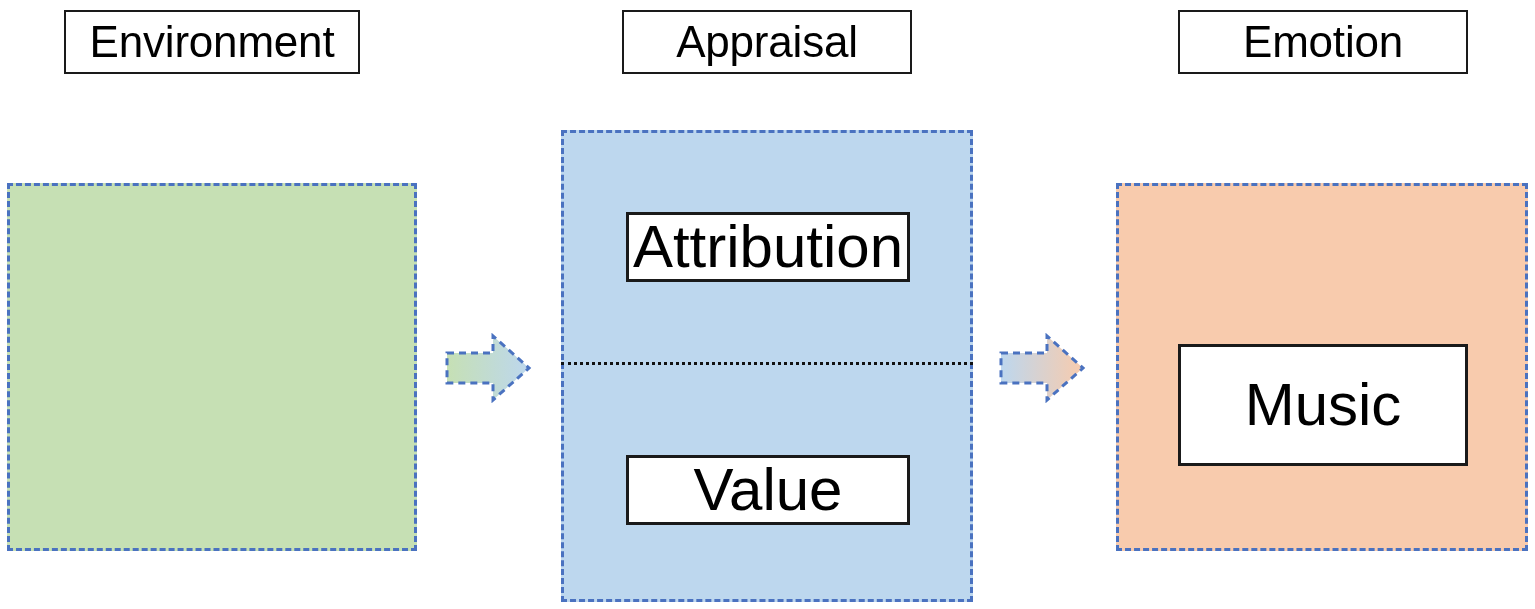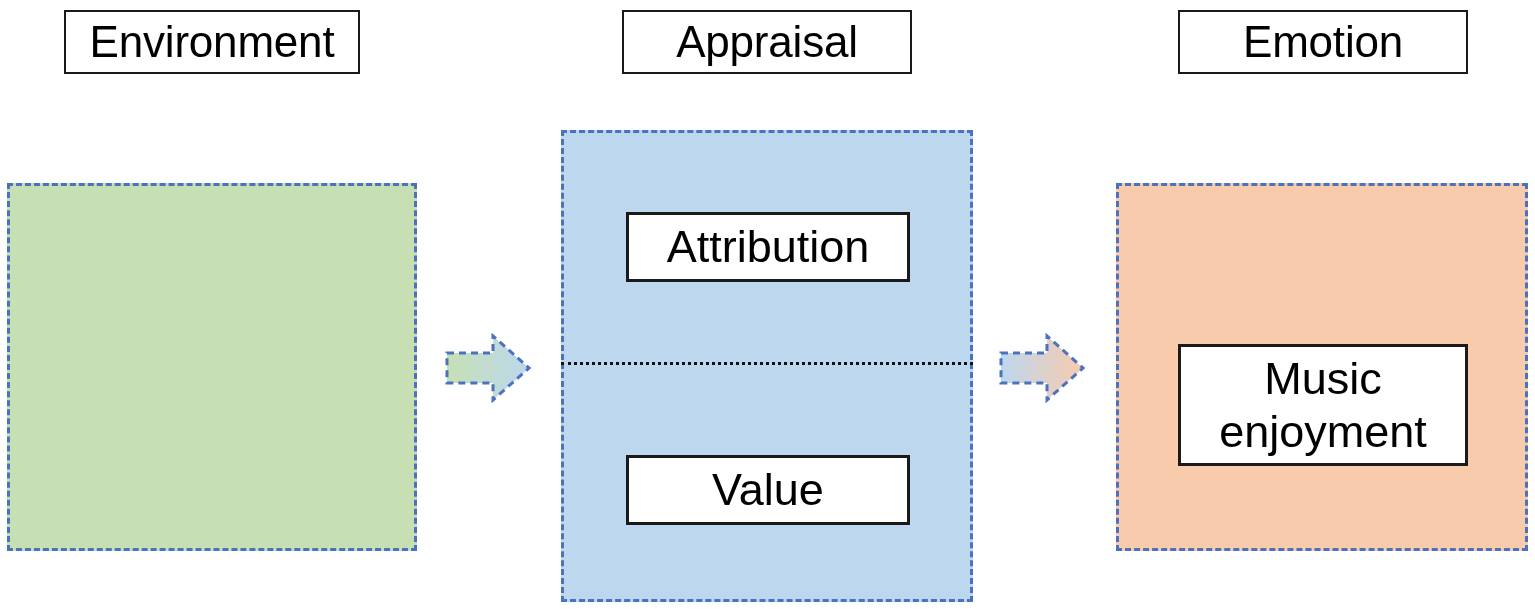--- a/index.html
+++ b/index.html
@@ -69,21 +69,21 @@
   
   .concept-box {
     position: absolute;
     box-sizing: border-box;
     background: #ffffff;
     border: 3px solid #1a1a1a;
     display: flex;
     align-items: center;
     justify-content: center;
     text-align: center;
-    font-size: 45px;
+    font-size: 60px;
     line-height: 1.18;
   }
   #box-autonomy-support { left: 66px;   top: 304px; width: 290px; height: 122px; }
   #box-attribution      { left: 626px;  top: 212px; width: 284px; height: 70px;  }
   #box-value            { left: 626px;  top: 455px; width: 284px; height: 70px; text-align: right;  }
   #box-music-enjoyment  { left: 1178px; top: 304px; width: 290px; height: 122px; margin-top: 40px; }
 
   
   .arrow {
     position: absolute;
@@ -125,21 +125,20 @@
 
   <div class="concept-box" id="box-value">
     <span>Value</span>
   </div>
 
   <div class="panel" id="panel-emotion"></div>
 
   <div class="concept-box" id="box-music-enjoyment">
     <span>
       <span>Music</span><br>
-      <span>enjoyment</span>
     </span>
   </div>
 
   <div class="arrow" id="arrow-env-to-appraisal">
     <svg viewBox="0 0 88 70" preserveAspectRatio="none">
       <defs>
         <linearGradient id="grad-env-appraisal" x1="0" y1="0" x2="1" y2="0">
           <stop offset="0%" stop-color="#C6E0B4"></stop>
           <stop offset="100%" stop-color="#BDD7EE"></stop>
         </linearGradient>

